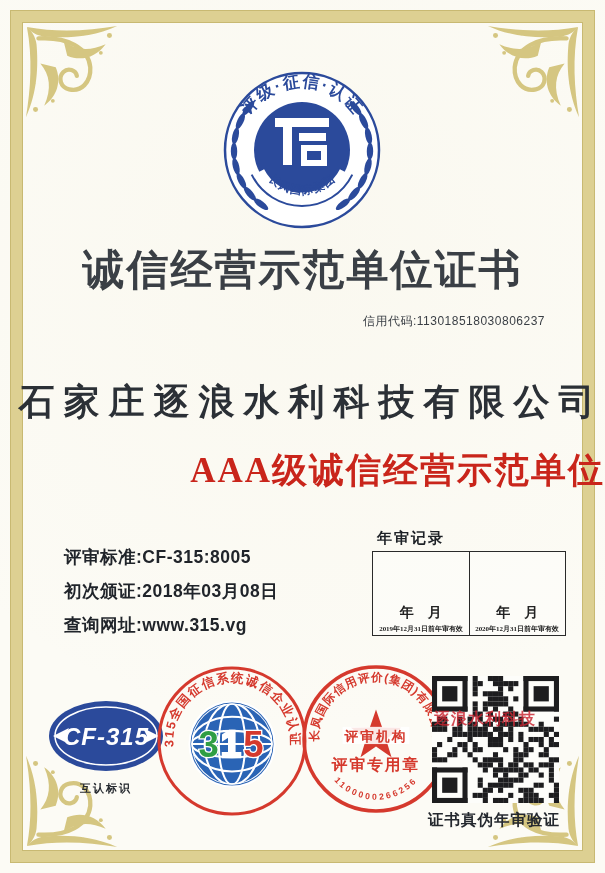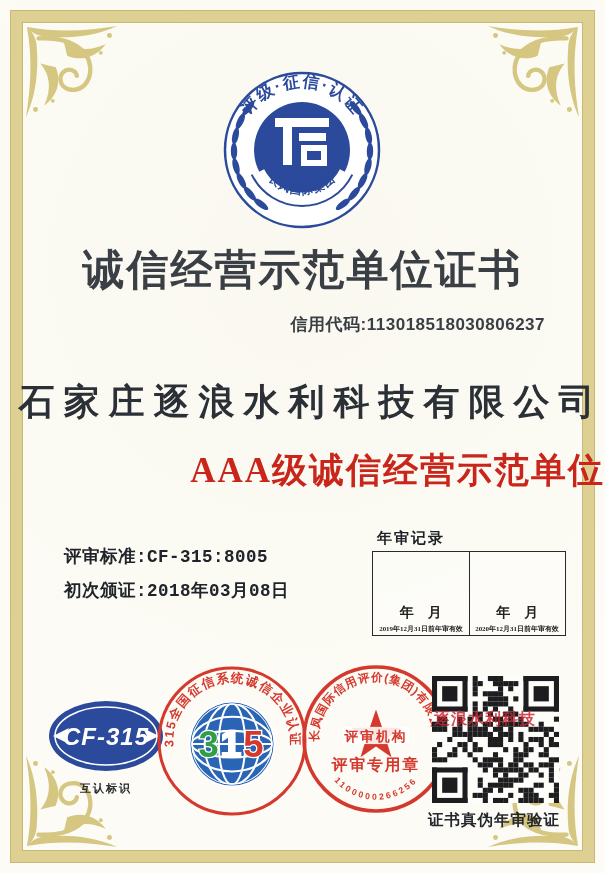--- a/index.html
+++ b/index.html
@@ -16,29 +16,29 @@
   .corner.tl{top:25px;left:25px}
   .corner.tr{top:25px;right:25px;transform:scaleX(-1)}
   .corner.bl{bottom:25px;left:25px;transform:scaleY(-1)}
   .corner.br{bottom:25px;right:25px;transform:scale(-1,-1)}
   
   .badge{position:absolute;top:70px;left:212px;width:180px;height:170px;}
   
   .title{position:absolute;top:244px;left:0;right:0;text-align:center;
          font-weight:900;font-size:42px;line-height:1.25;color:#3a3f45;letter-spacing:2px;}
   .credit{position:absolute;top:313px;right:60px;
-          font-weight:700;font-size:17px;color:#3a3f45;letter-spacing:.5px;}
+          font-weight:400;font-size:12px;color:#3a3f45;letter-spacing:.5px;}
   .company{position:absolute;top:378px;left:8px;right:0;text-align:center;
            font-weight:900;font-size:36px;color:#2b3036;letter-spacing:9px;text-indent:9px;}
   .award{position:absolute;top:447px;left:0;right:0;text-align:right;
          font-family:"Liberation Serif",serif;font-weight:900;font-size:35px;
          color:#c9251b;letter-spacing:2px;}
   
   .details{position:absolute;top:540px;left:64px;
-           font-family:Liberation Mono, monospace;font-weight:700;font-size:17.5px;
+           font-family:Liberation Sans, sans-serif;font-weight:700;font-size:17.5px;
            line-height:34px;color:#20242a;letter-spacing:.5px;}
   
   .annual-label{position:absolute;top:529px;left:377px;
            font-family:"Liberation Serif",serif;font-weight:700;font-size:15px;color:#1d2126;letter-spacing:2px;}
   .annual-box{position:absolute;top:551px;left:372px;width:194px;height:85px;
            border:1.5px solid #2a2a2a;display:flex;box-sizing:border-box;background:rgba(255,255,255,.35);}
   .annual-cell{flex:1;display:flex;flex-direction:column;justify-content:flex-end;align-items:center;padding-bottom:1px;min-width:0;}
   .annual-cell + .annual-cell{border-left:1.5px solid #2a2a2a;}
   .annual-ym{font-family:"Liberation Serif",serif;font-weight:700;font-size:14px;color:#222;white-space:pre;margin-bottom:2px;}
   .annual-note{font-family:"Liberation Serif",serif;font-weight:700;font-size:7.5px;color:#222;white-space:nowrap;transform:scale(.93);}
@@ -131,20 +131,21 @@
   </svg>
 
   <div class="title">诚信经营示范单位证书</div>
   <div class="credit">信用代码:113018518030806237</div>
   <div class="company">石家庄逐浪水利科技有限公司</div>
   <div class="award">AAA级诚信经营示范单位</div>
 
   <div class="details">
     <div>评审标准:CF-315:8005</div>
     <div>初次颁证:2018年03月08日</div>
+    <div>查询网址:www.315.vg</div>
   </div>
 
   <div class="annual-label">年审记录</div>
   <div class="annual-box">
     <div class="annual-cell">
       <div class="annual-ym">年    月</div>
       <div class="annual-note">2019年12月31日前年审有效</div>
     </div>
     <div class="annual-cell">
       <div class="annual-ym">年    月</div>

